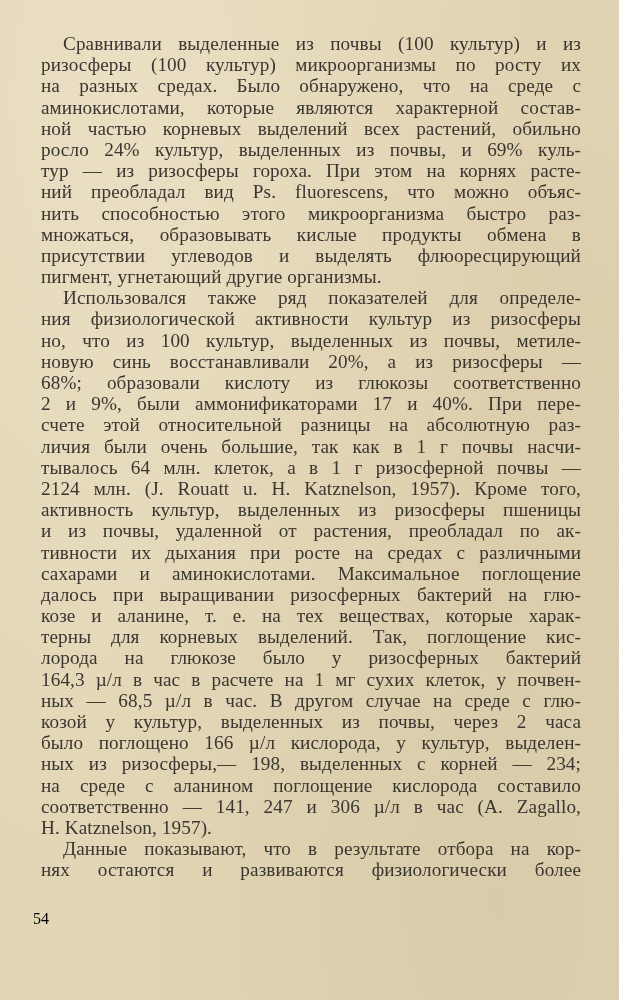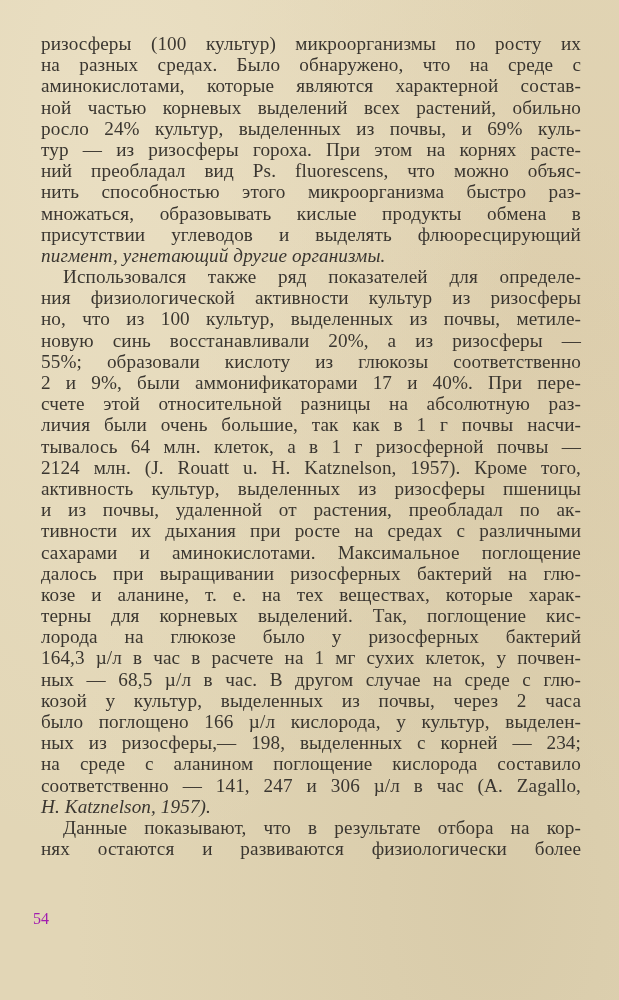--- a/index.html
+++ b/index.html
@@ -33,54 +33,54 @@
     white-space: nowrap;
     text-align: justify;
     text-align-last: justify;
     letter-spacing: 0.1px;
   }
   .line.indent {
     padding-left: 22px;
   }
   .line.last {
     text-align-last: left;
-    font-style: italic;
   }
   .page-number {
     position: absolute;
     left: 33px;
     top: 910px;
     font-size: 16px;
     line-height: 18px;
-    color: #a21caf;
+    color: #000000;
   }
 </style>
 </head>
 <body>
 
 <div class="page">
   <div>
+    <span class="line indent">Сравнивали выделенные из почвы (100 культур) и из</span>
     <span class="line">ризосферы (100 культур) микроорганизмы по росту их</span>
     <span class="line">на разных средах. Было обнаружено, что на среде с</span>
     <span class="line">аминокислотами, которые являются характерной состав-</span>
     <span class="line">ной частью корневых выделений всех растений, обильно</span>
     <span class="line">росло 24% культур, выделенных из почвы, и 69% куль-</span>
     <span class="line">тур — из ризосферы гороха. При этом на корнях расте-</span>
     <span class="line">ний преобладал вид Ps. fluorescens, что можно объяс-</span>
     <span class="line">нить способностью этого микроорганизма быстро раз-</span>
     <span class="line">множаться, образовывать кислые продукты обмена в</span>
     <span class="line">присутствии углеводов и выделять флюоресцирующий</span>
     <span class="line last">пигмент, угнетающий другие организмы.</span>
   </div>
   <div>
     <span class="line indent">Использовался также ряд показателей для определе-</span>
     <span class="line">ния физиологической активности культур из ризосферы</span>
     <span class="line">но, что из 100 культур, выделенных из почвы, метиле-</span>
     <span class="line">новую синь восстанавливали 20%, а из ризосферы —</span>
-    <span class="line">55%; образовали кислоту из глюкозы соответственно</span>
+    <span class="line">68%; образовали кислоту из глюкозы соответственно</span>
     <span class="line">2 и 9%, были аммонификаторами 17 и 40%. При пере-</span>
     <span class="line">счете этой относительной разницы на абсолютную раз-</span>
     <span class="line">личия были очень большие, так как в 1 г почвы насчи-</span>
     <span class="line">тывалось 64 млн. клеток, а в 1 г ризосферной почвы —</span>
     <span class="line">2124 млн. (J. Rouatt u. H. Katznelson, 1957). Кроме того,</span>
     <span class="line">активность культур, выделенных из ризосферы пшеницы</span>
     <span class="line">и из почвы, удаленной от растения, преобладал по ак-</span>
     <span class="line">тивности их дыхания при росте на средах с различными</span>
     <span class="line">сахарами и аминокислотами. Максимальное поглощение</span>
     <span class="line">далось при выращивании ризосферных бактерий на глю-</span>

